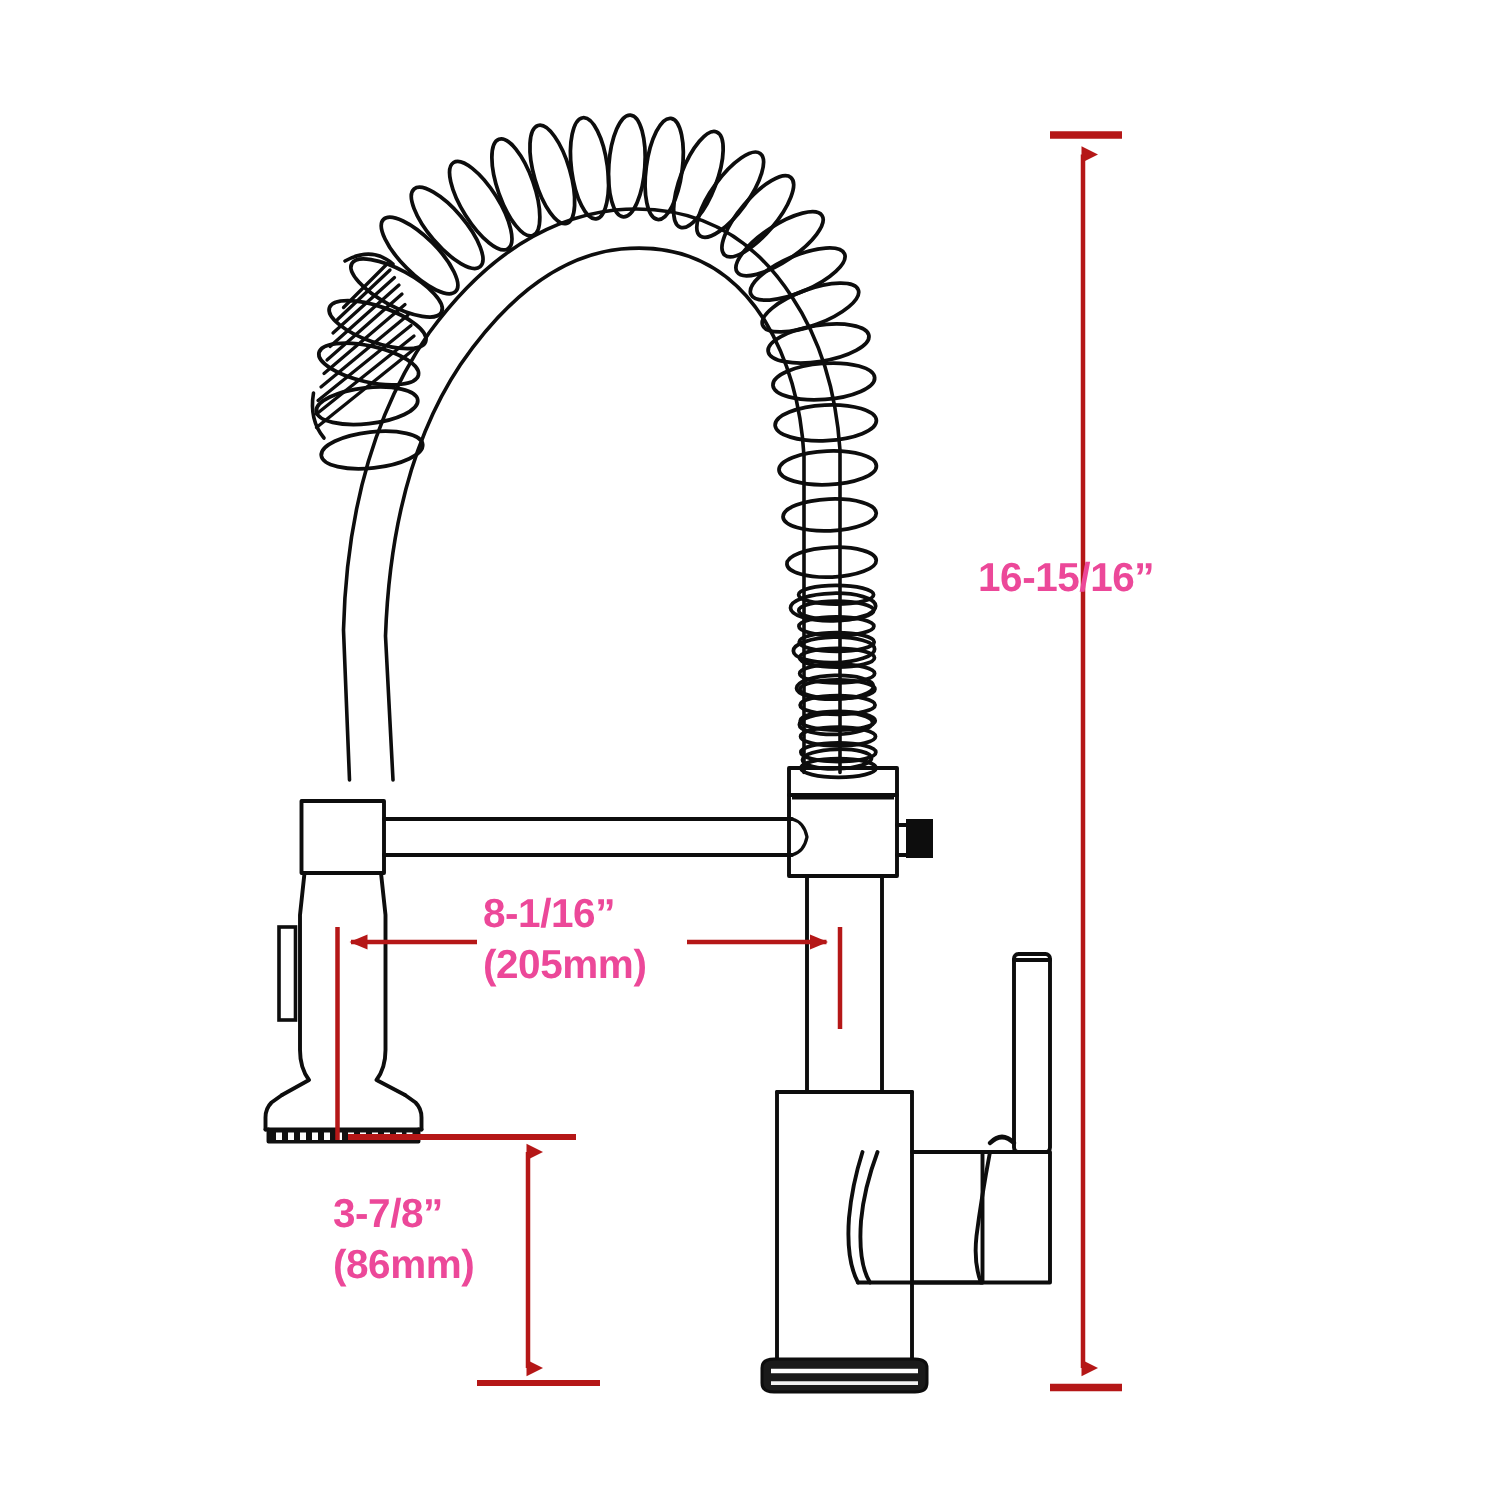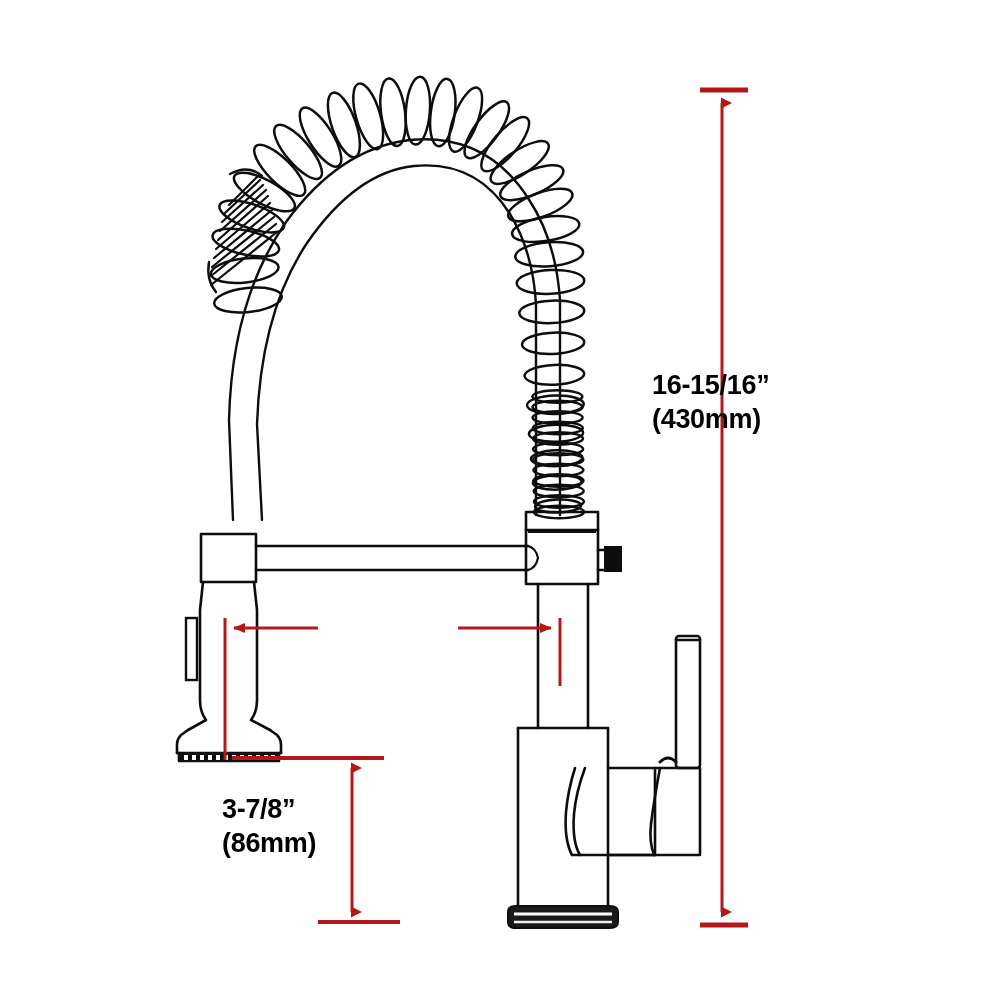--- a/index.html
+++ b/index.html
@@ -23,21 +23,21 @@
     top: 0;
     width: 1000px;
     height: 1000px;
   }
   .dim-label {
     position: absolute;
     font-family: "Liberation Sans", sans-serif;
     font-weight: bold;
     font-size: 27px;
     line-height: 1.27;
-    color: #000000;
+    color: #ec4899;
     white-space: nowrap;
     letter-spacing: -0.3px;
   }
   #label-height { left: 652px; top: 368px; }
   #label-width  { left: 322px; top: 592px; }
   #label-reach  { left: 222px; top: 792px; }
   .dim-label div { display: block; }
 </style>
 </head>
 <body>
@@ -237,22 +237,25 @@
       <g>
         <path d="M232 758 L384 758" stroke-width="4"></path>
         <path d="M318 922 L400 922" stroke-width="4"></path>
         <path d="M352 768 L352 912" stroke-width="3" marker-start="url(#ar-up)" marker-end="url(#ar-down)"></path>
       </g>
     </g>
   </svg>
 
   <div class="dim-label" id="label-height">
     <div>16-15/16”</div>
-    <div>(430mm)</div>
   </div>
 
+  <div class="dim-label" id="label-width">
+    <div>8-1/16”</div>
+    <div>(205mm)</div>
+  </div>
 
   <div class="dim-label" id="label-reach">
     <div>3-7/8”</div>
     <div>(86mm)</div>
   </div>
 
 </div>
 
 </body></html>

